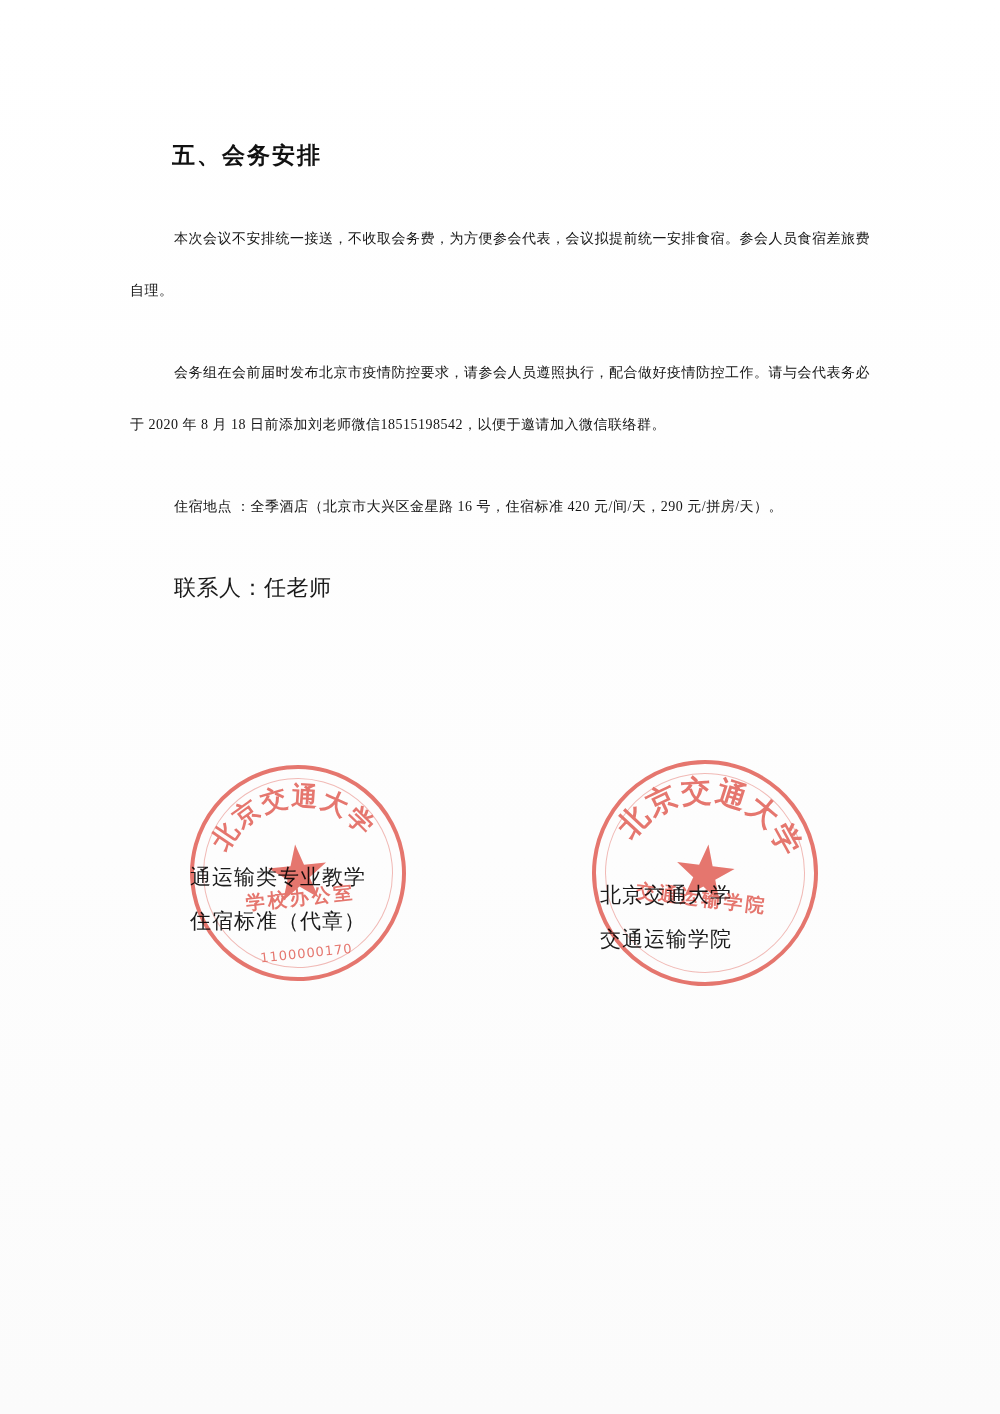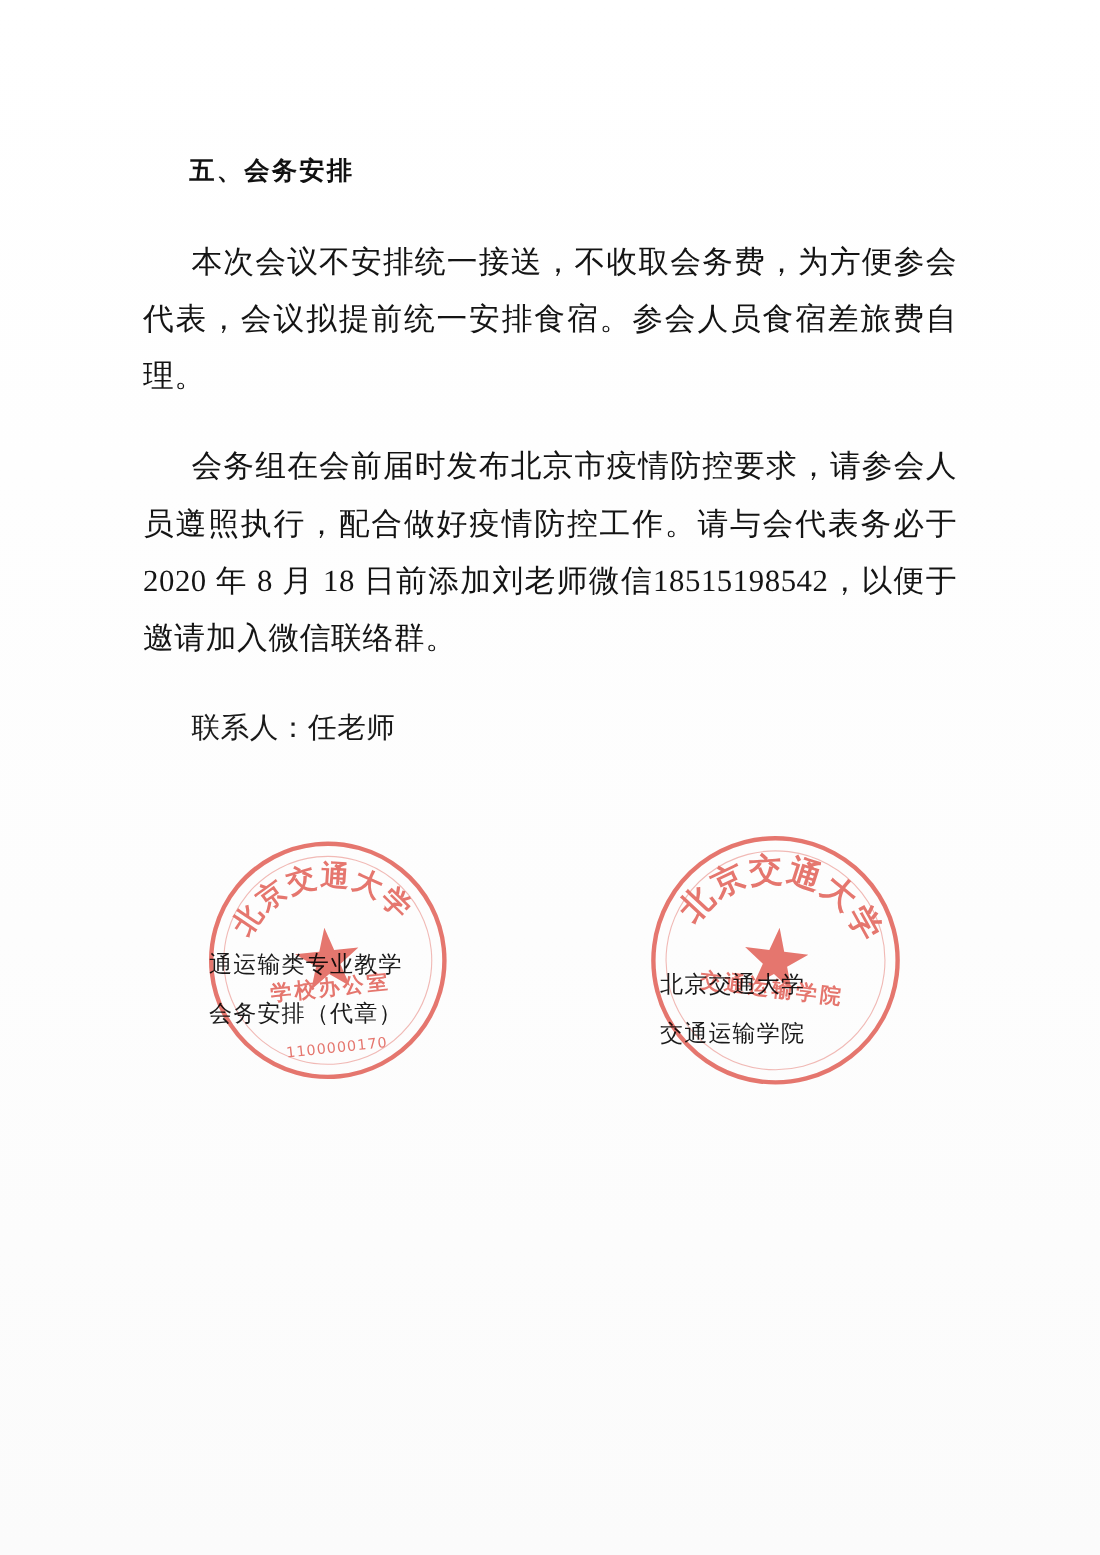--- a/index.html
+++ b/index.html
@@ -41,31 +41,31 @@
     font-family: Liberation Serif, serif;
     font-weight: bold;
     font-size: 23px;
     letter-spacing: 2px;
     margin: 0 0 42px 42px;
     color: #111;
   }
 
   p.para {
     margin: 0 0 30px 0;
-    font-size: 28px;
+    font-size: 14px;
     line-height: 52px;
     text-indent: 44px;
     letter-spacing: 0.5px;
     text-align: justify;
     color: #141414;
   }
 
   .contact-line {
     margin: 12px 0 0 0;
-    font-size: 26px;
+    font-size: 22px;
     line-height: 50px;
     text-indent: 44px;
     letter-spacing: 0.5px;
   }
 
   .contact-row {
     margin: 26px 0 0 0;
     font-size: 22px;
     line-height: 44px;
     text-indent: 44px;
@@ -181,29 +181,30 @@
   <div class="paper-tint"></div>
 
   <div class="content">
 
     <h2 class="section-heading">五、会务安排</h2>
 
     <p class="para">本次会议不安排统一接送，不收取会务费，为方便参会代表，会议拟提前统一安排食宿。参会人员食宿差旅费自理。</p>
 
     <p class="para">会务组在会前届时发布北京市疫情防控要求，请参会人员遵照执行，配合做好疫情防控工作。请与会代表务必于 2020 年 8 月 18 日前添加刘老师微信18515198542，以便于邀请加入微信联络群。</p>
 
+    <p class="para">住宿地点 ：全季酒店（北京市大兴区金星路 16 号，住宿标准 420 元/间/天，290 元/拼房/天）。</p>
 
     <p class="contact-line">联系人：任老师</p>
 
   </div>
 
   <div class="sign-area">
     <div class="sign-block sign-left">
       <div>通运输类专业教学</div>
-      <div>会务安排（代章）</div>
+      <div>住宿标准（代章）</div>
     </div>
     <div class="sign-block sign-right">
       <div>北京交通大学</div>
       <div>交通运输学院</div>
     </div>
   </div>
 
   <div class="seal" id="seal-left">
     <div class="seal-inner-ring"></div>
     <div class="seal-arc-text">

